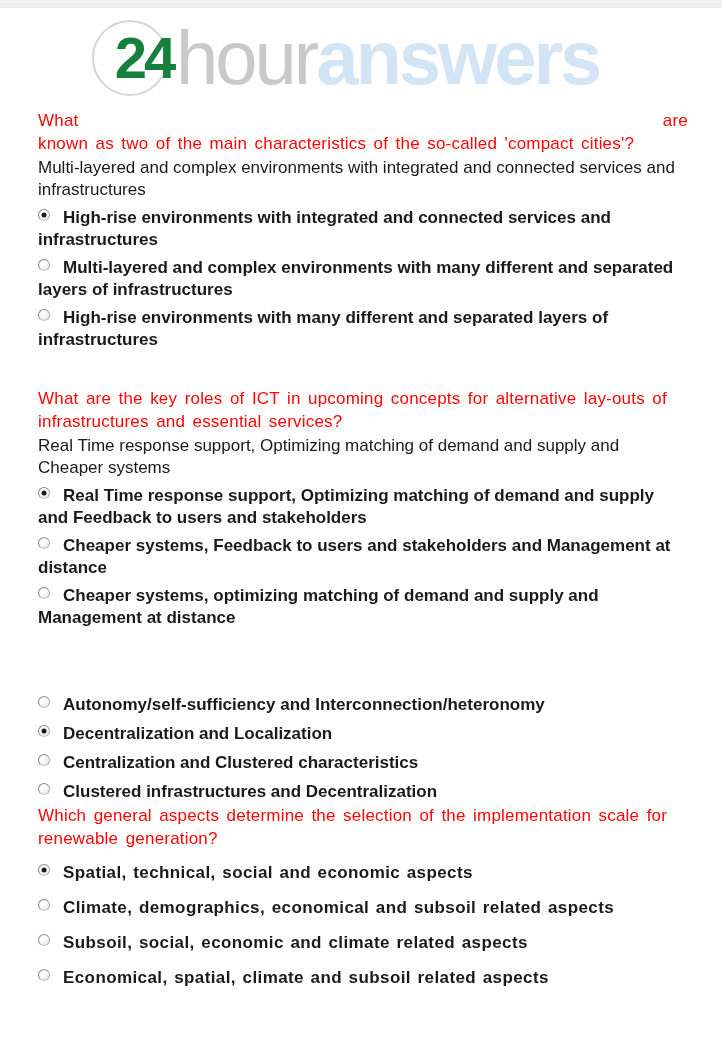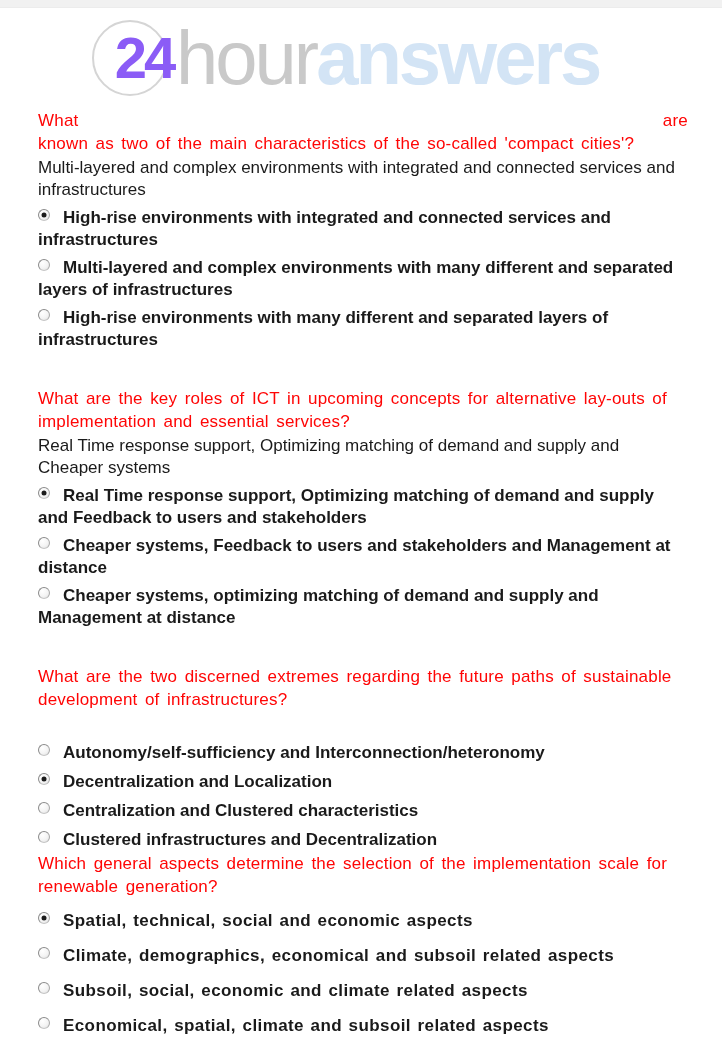--- a/index.html
+++ b/index.html
@@ -12,21 +12,21 @@
     overflow: hidden;
   }
   .top-band { height: 8px; background: #f1f1f1; border-bottom: 1px solid #ececec; }
 
   
   .logo { display: flex; align-items: center; margin: 9px 0 0 92px; height: 82px; cursor: pointer; }
   .logo-circle {
     width: 76px; height: 76px; border: 2px solid #d5d5d5; border-radius: 50%;
     display: flex; align-items: center; justify-content: center; flex: 0 0 auto;
   }
-  .logo-24 { font-size: 58px; font-weight: bold; color: #8b5cf6; letter-spacing: -3px; line-height: 1; margin-left: 28px; }
+  .logo-24 { font-size: 58px; font-weight: bold; color: #15803d; letter-spacing: -3px; line-height: 1; margin-left: 28px; }
   .logo-hour { font-size: 76px; font-weight: normal; color: #c9c9c9; letter-spacing: -3px; margin-left: 8px; line-height: 1; }
   .logo-answers { font-size: 76px; font-weight: bold; color: #d3e4f5; letter-spacing: -3px; line-height: 1; }
 
   
   .content { margin: 10px 34px 0 38px; width: 650px; font-size: 17px; line-height: 22px; }
   p { margin: 0; }
 
   .qblock { margin-top: 36px; }
   .qblock.first { margin-top: 10px; }
   .qblock.tight { margin-top: 1px; }
@@ -87,39 +87,35 @@
         <span class="radio"></span><span>Multi-layered and complex environments with many different and separated layers of infrastructures</span>
       </p>
       <p class="option">
         <span class="radio"></span><span>High-rise environments with many different and separated layers of infrastructures</span>
       </p>
     </div>
 
     <div class="qblock">
       <div class="q-text">
         <div class="q-line">What are the key roles of ICT in upcoming concepts for alternative lay-outs of</div>
-        <div class="q-line">implementation and essential services?</div>
+        <div class="q-line">infrastructures and essential services?</div>
       </div>
       <p class="preface">Real Time response support, Optimizing matching of demand and supply and Cheaper systems</p>
       <p class="option">
         <span class="radio selected"></span><span>Real Time response support, Optimizing matching of demand and supply and Feedback to users and stakeholders</span>
       </p>
       <p class="option">
         <span class="radio"></span><span>Cheaper systems, Feedback to users and stakeholders and Management at distance</span>
       </p>
       <p class="option">
         <span class="radio"></span><span>Cheaper systems, optimizing matching of demand and supply and Management at distance</span>
       </p>
     </div>
 
     <div class="qblock">
-      <div class="q-text">
-        <div class="q-line">What are the two discerned extremes regarding the future paths of sustainable</div>
-        <div class="q-line">development of infrastructures?</div>
-      </div>
       <p class="preface empty"></p>
       <p class="option q3-opt">
         <span class="radio"></span><span>Autonomy/self-sufficiency and Interconnection/heteronomy</span>
       </p>
       <p class="option q3-opt">
         <span class="radio selected"></span><span>Decentralization and Localization</span>
       </p>
       <p class="option q3-opt">
         <span class="radio"></span><span>Centralization and Clustered characteristics</span>
       </p>

